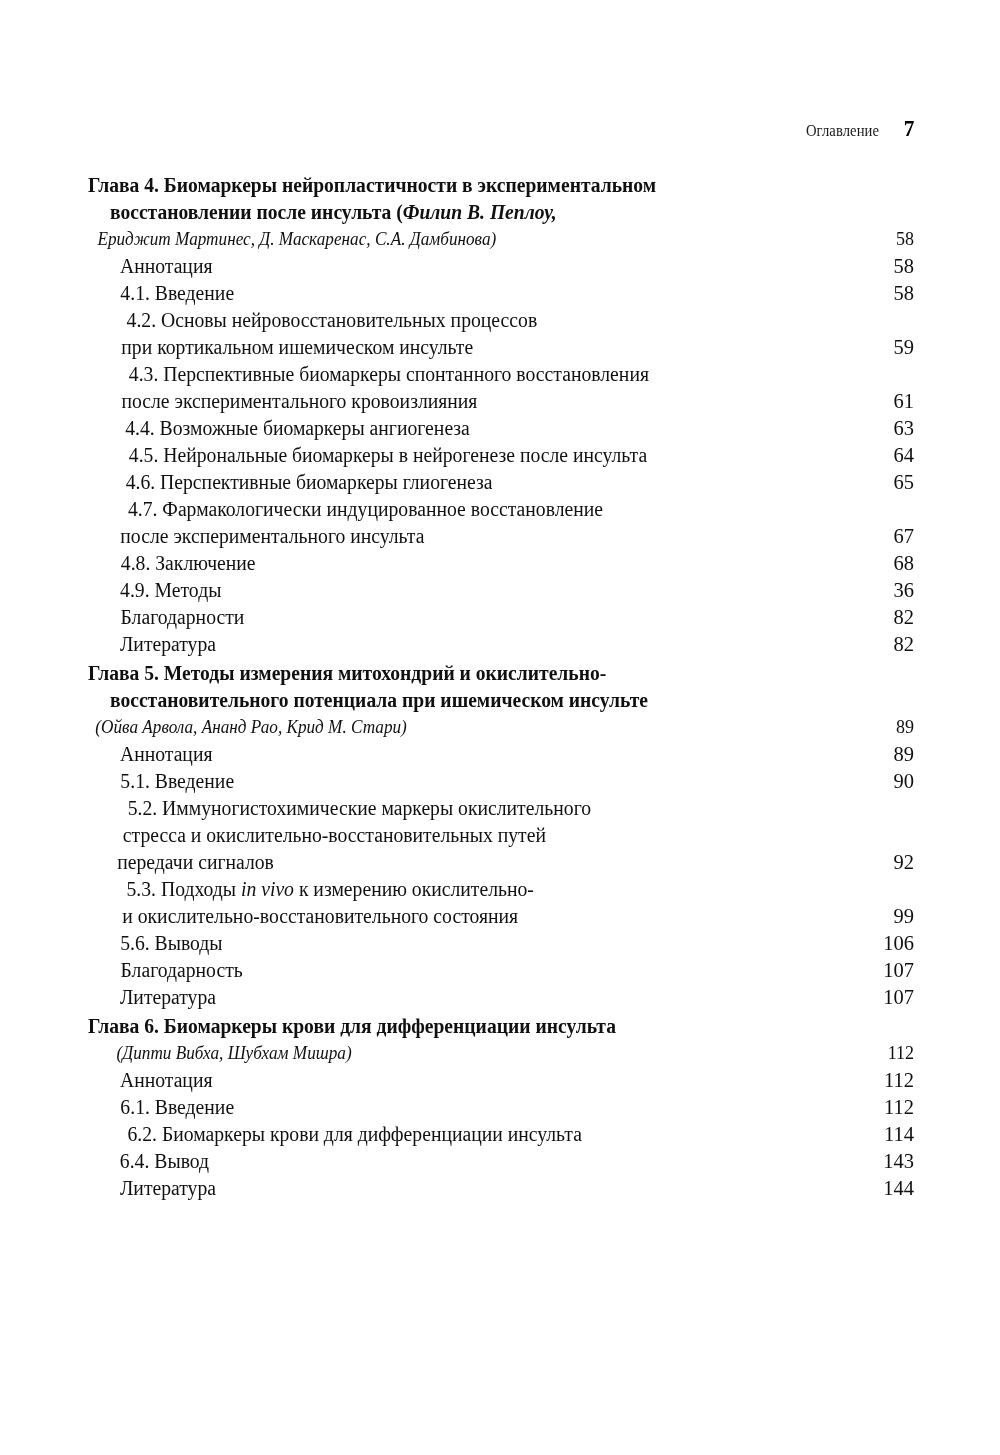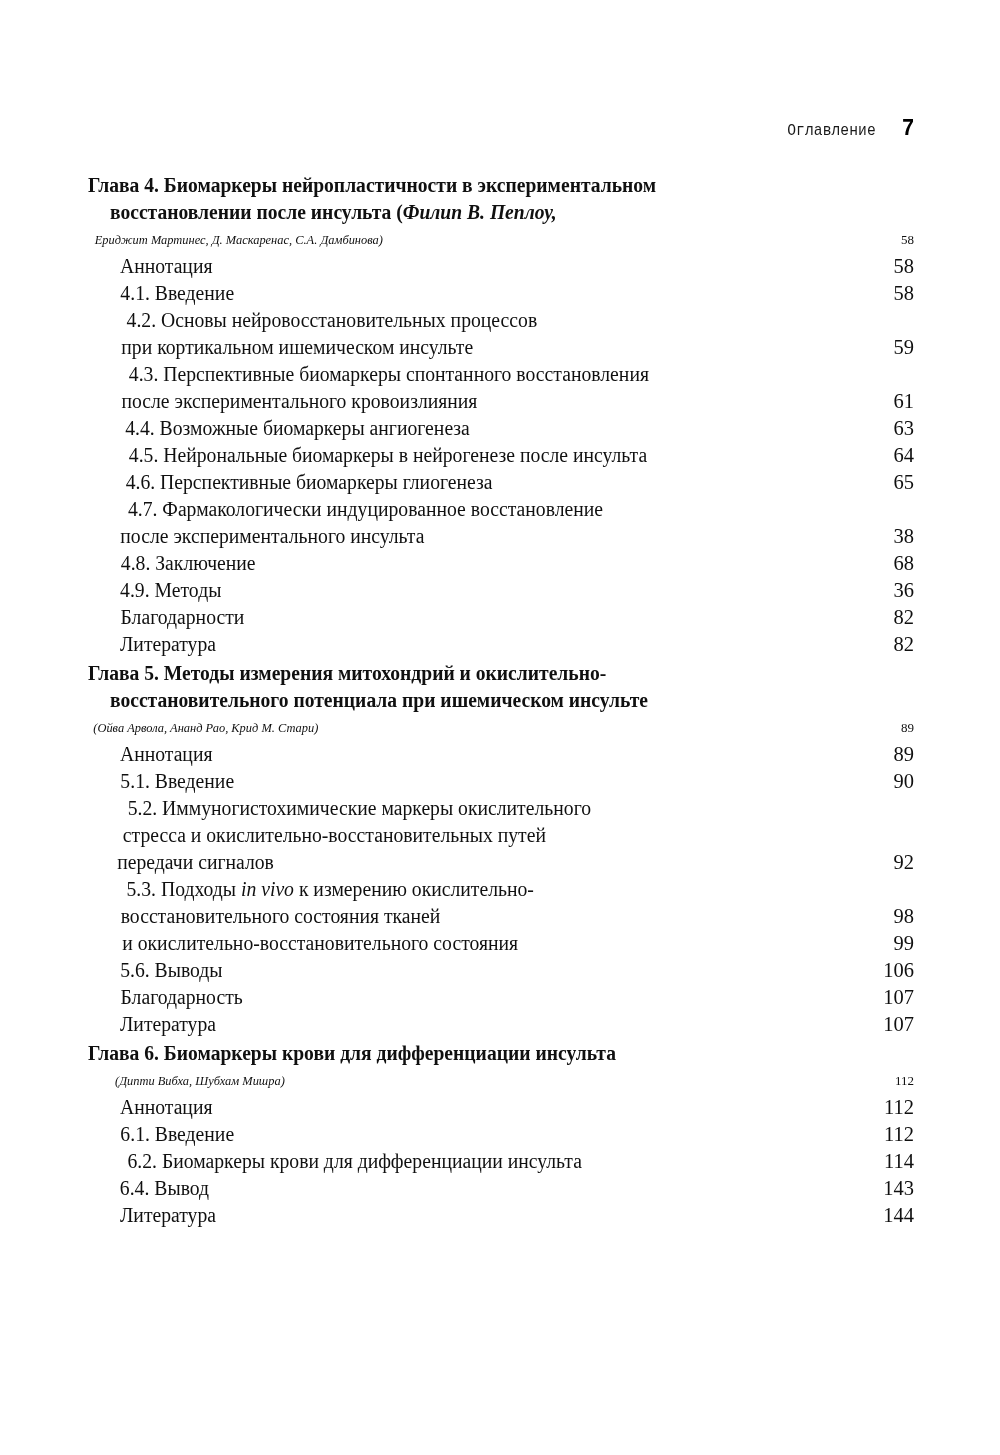--- a/index.html
+++ b/index.html
@@ -17,21 +17,21 @@
   }
 
   
   #running-head {
     position: absolute;
     top: 115px;
     right: 85px;
     display: flex;
     align-items: baseline;
     gap: 18px;
-    font-family: Liberation Mono, monospace;
+    font-family: Liberation Serif, serif;
   }
   #running-head .rh-label {
     font-size: 17px;
     letter-spacing: 0.1px;
     color: #1a1a1a;
     transform: scaleX(0.86);
     transform-origin: right baseline;
   }
   #running-head .rh-folio {
     font-size: 24px;
@@ -114,21 +114,21 @@
   .entry { padding-left: 30px; gap: 45px; }
   .entry .label i { font-style: italic; }
 
   
   .entry.cont { padding-left: 26px; }
 
   
   .ch-row {
     display: flex;
     align-items: center;
-    font-size: 13px;
+    font-size: 18px;
     line-height: 27px;
     white-space: nowrap;
   }
   .ch-row.indent { padding-left: 23px; }
   .ch-row .ch-label {
     flex: 0 0 auto;
     transform: scaleX(0.955);
     transform-origin: left baseline;
   }
   .ch-row .leader {
@@ -225,21 +225,21 @@
         <span class="folio">65</span>
       </div>
       <div class="row entry no-leader">
         <span class="label">4.7. Фармакологически индуцированное восстановление</span>
         <span class="leader"></span>
         <span class="folio"></span>
       </div>
       <div class="row entry cont">
         <span class="label">после экспериментального инсульта</span>
         <span class="leader"></span>
-        <span class="folio">38</span>
+        <span class="folio">67</span>
       </div>
       <div class="row entry">
         <span class="label">4.8. Заключение</span>
         <span class="leader"></span>
         <span class="folio">68</span>
       </div>
       <div class="row entry">
         <span class="label">4.9. Методы</span>
         <span class="leader"></span>
         <span class="folio">36</span>
@@ -291,25 +291,20 @@
         <span class="label">передачи сигналов</span>
         <span class="leader"></span>
         <span class="folio">92</span>
       </div>
       <div class="row entry no-leader">
         <span class="label">5.3. Подходы <i>in vivo</i> к измерению окислительно-</span>
         <span class="leader"></span>
         <span class="folio"></span>
       </div>
       <div class="row entry cont">
-        <span class="label">восстановительного состояния тканей</span>
-        <span class="leader"></span>
-        <span class="folio">98</span>
-      </div>
-      <div class="row entry cont">
         <span class="label">и окислительно-восстановительного состояния</span>
         <span class="leader"></span>
         <span class="folio">99</span>
       </div>
       <div class="row entry">
         <span class="label">5.6. Выводы</span>
         <span class="leader"></span>
         <span class="folio">106</span>
       </div>
       <div class="row entry">

